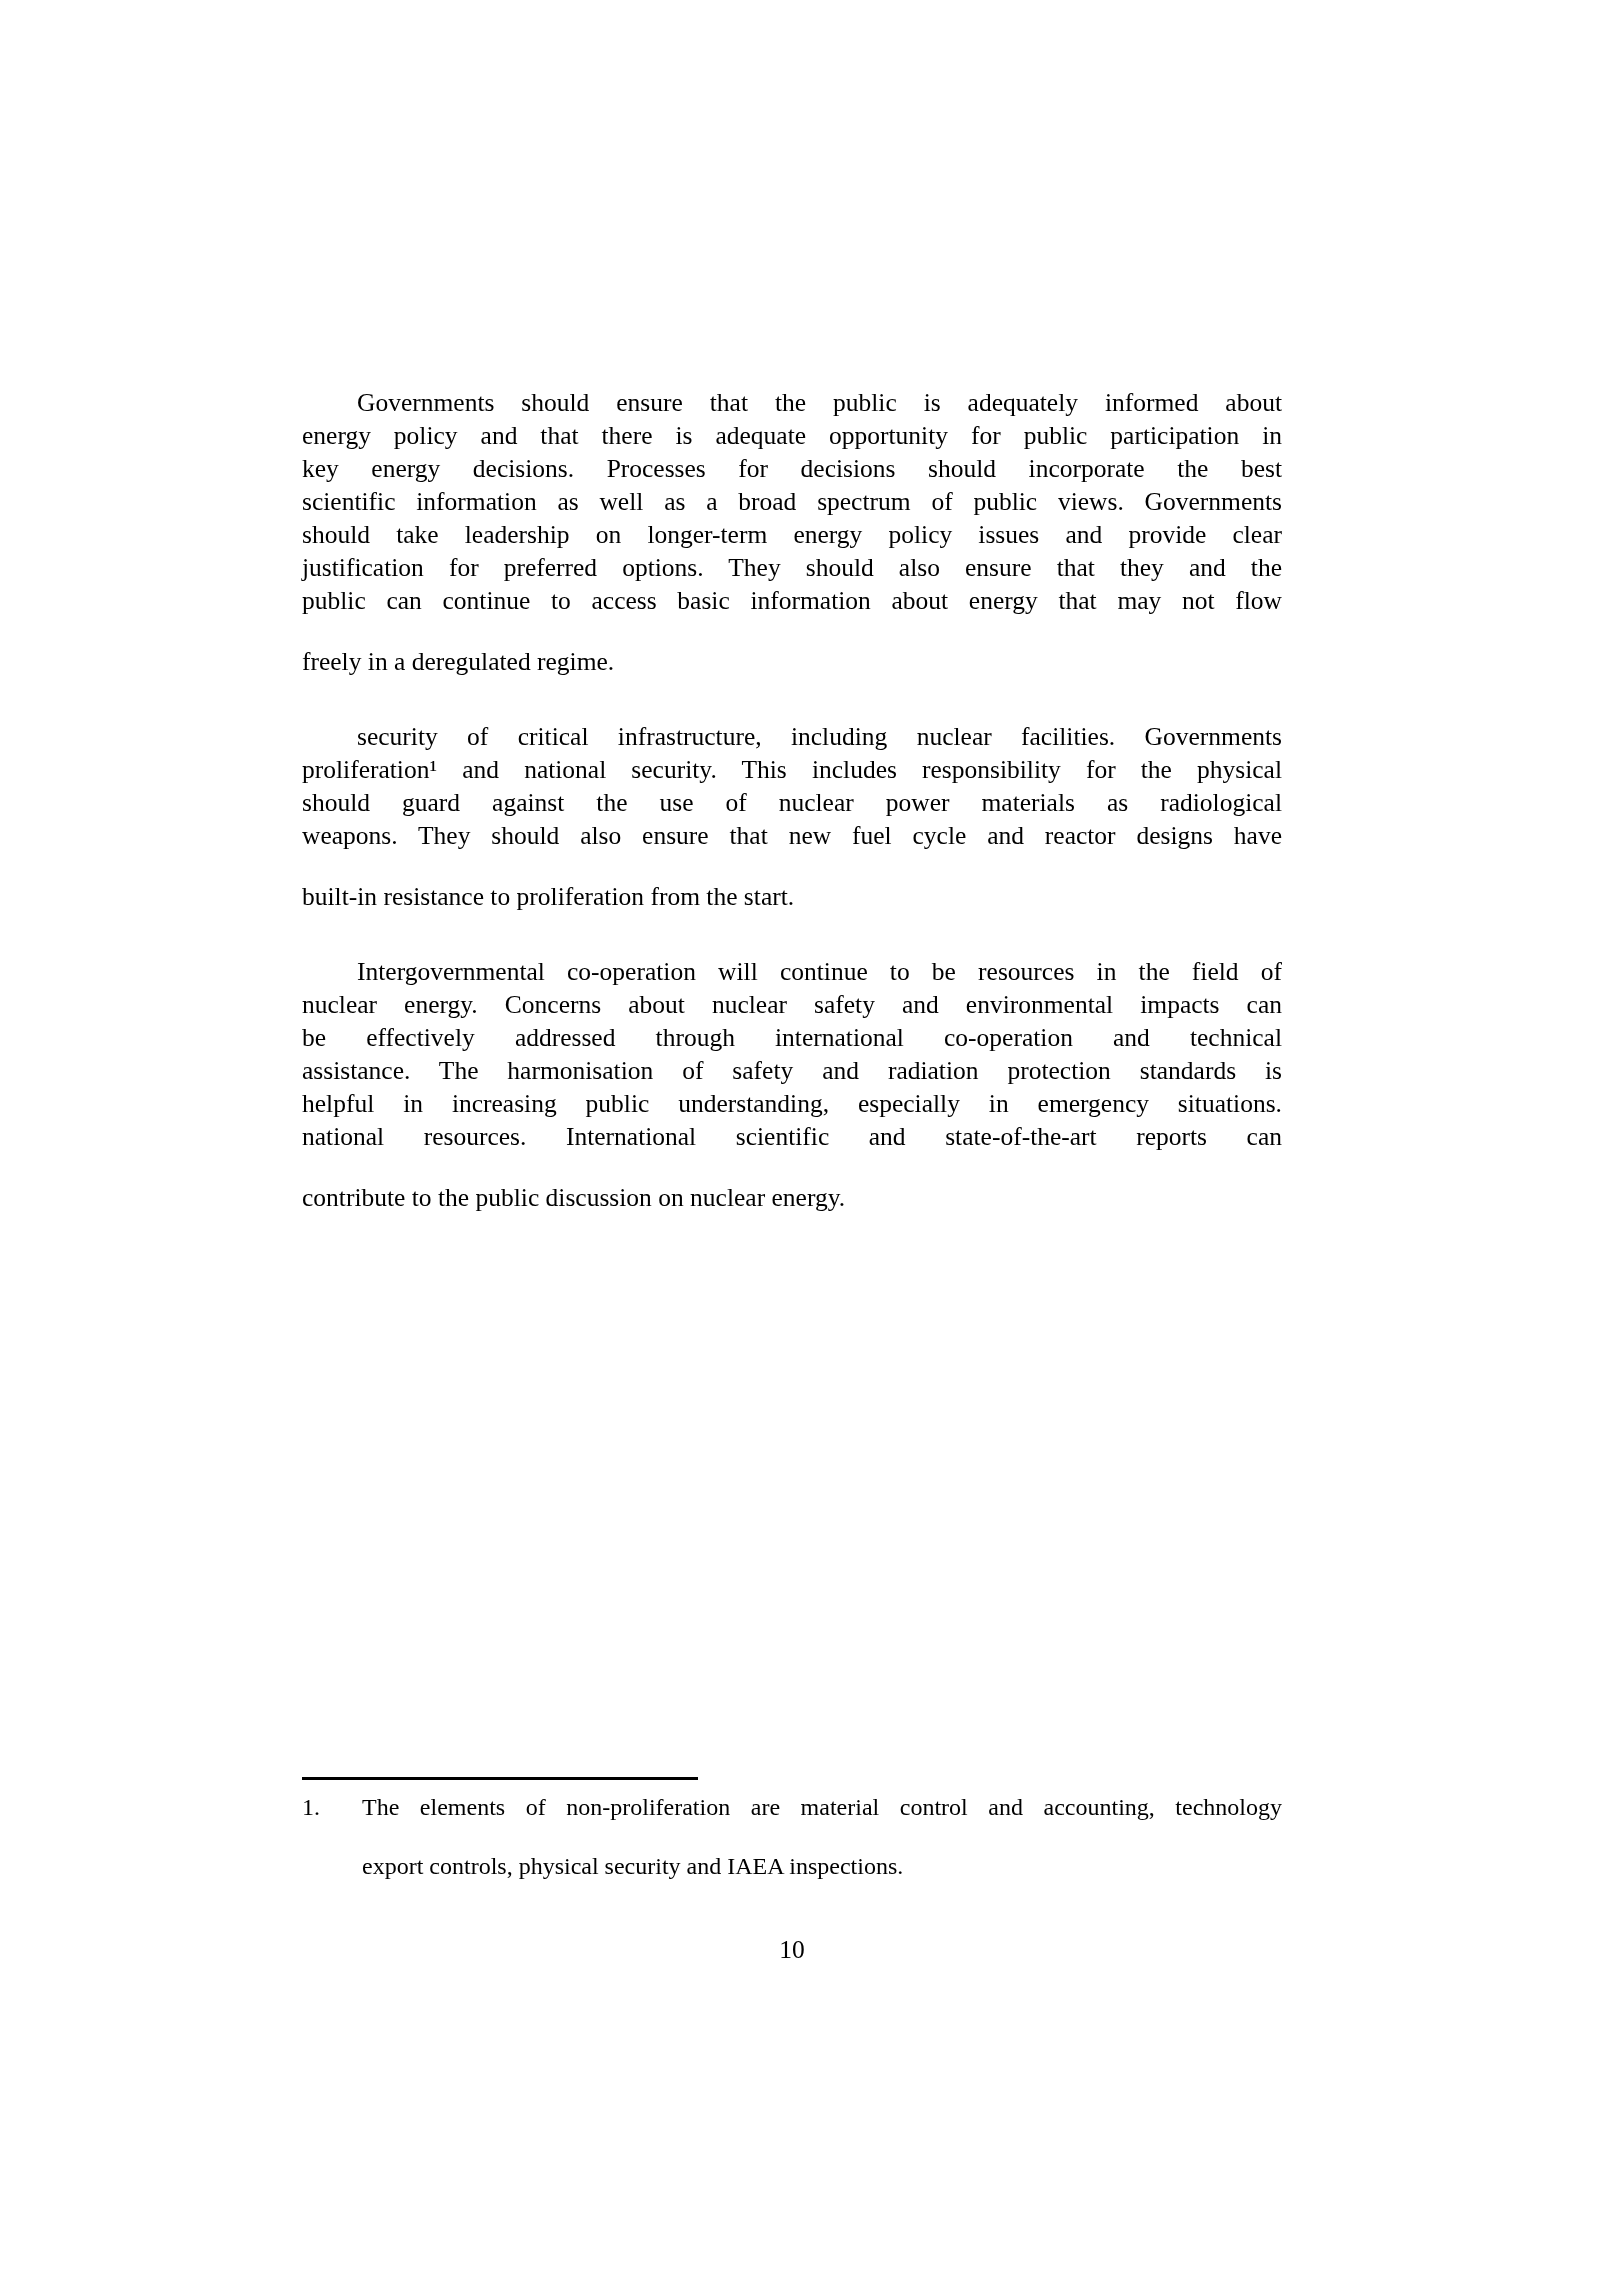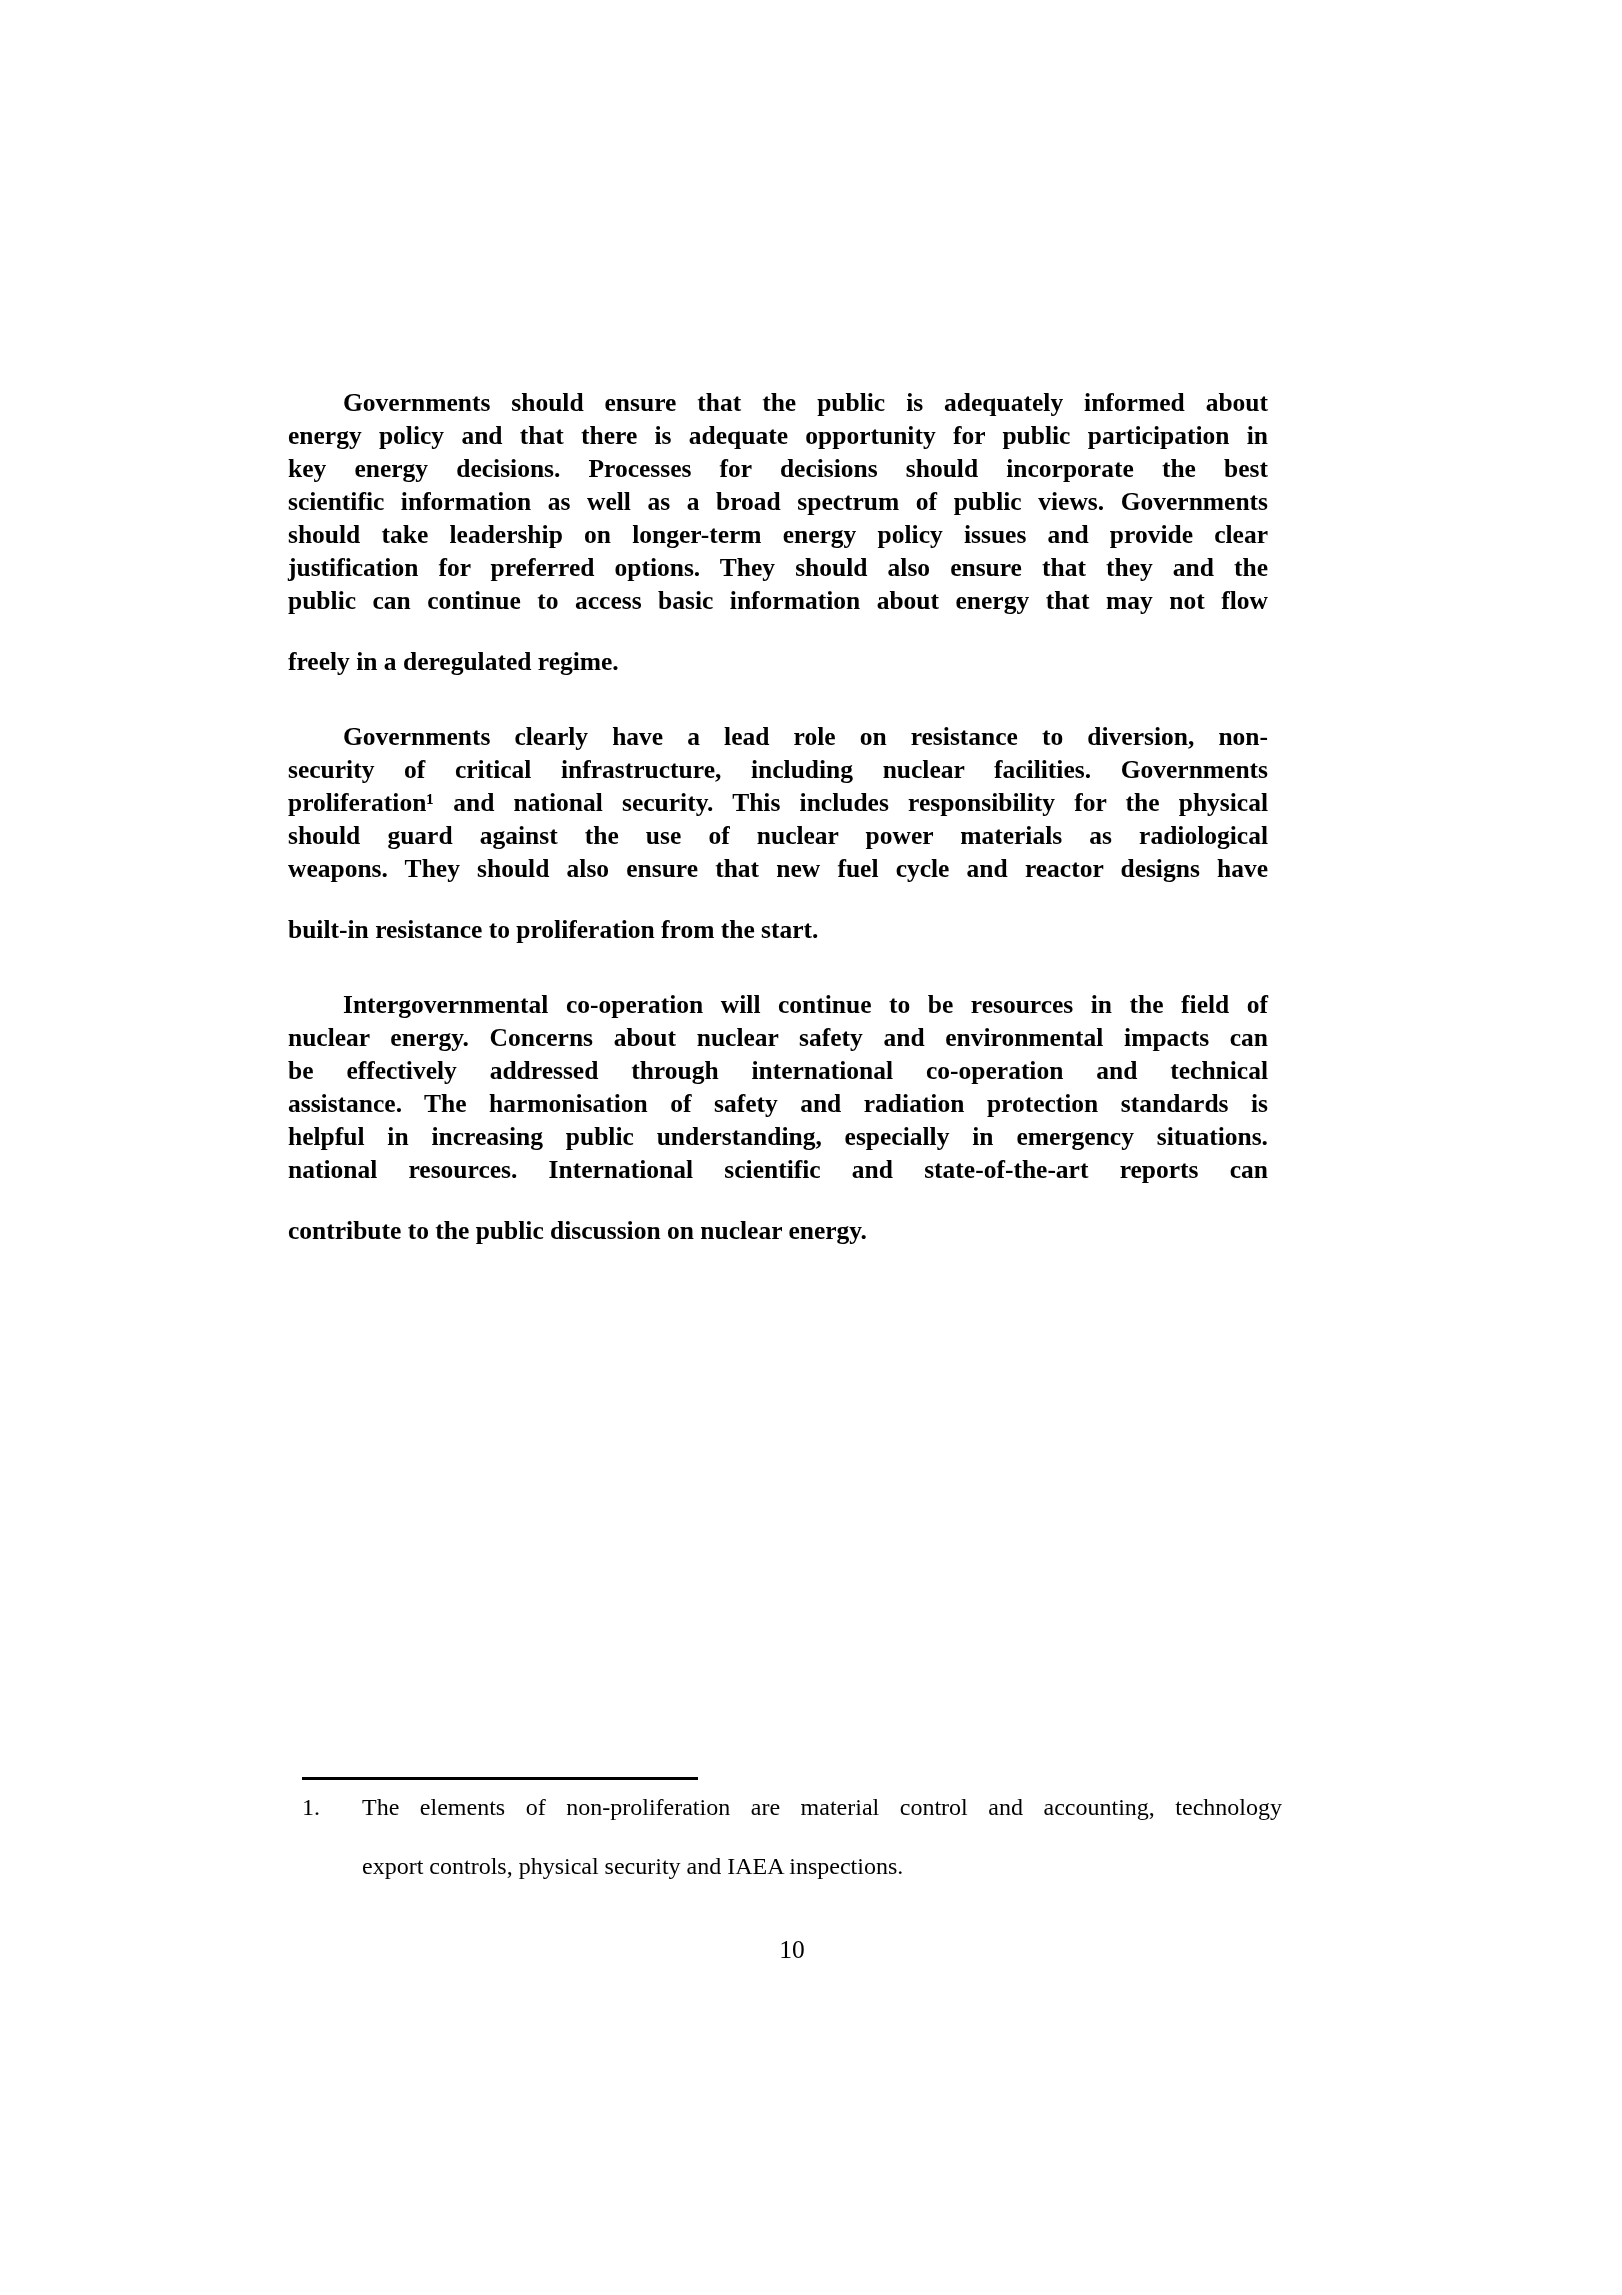--- a/index.html
+++ b/index.html
@@ -8,26 +8,25 @@
     position: relative;
     width: 1622px;
     height: 2295px;
     background: #ffffff;
     font-family: "Liberation Serif", "DejaVu Serif", serif;
     color: #000000;
     overflow: hidden;
   }
   .text-block {
     position: absolute;
-    left: 288px;
+    left: 302px;
     top: 386px;
     width: 980px;
     font-size: 25.5px;
     line-height: 33px;
-    font-weight: bold;
   }
   .paragraph { margin: 0; }
   .paragraph + .paragraph { margin-top: 42px; }
   .line {
     text-align: justify;
     text-align-last: justify;
     white-space: normal;
   }
   .line.last { text-align-last: left; margin-top: 28px; }
   .paragraph .line:first-child { padding-left: 55px; }
@@ -73,21 +72,20 @@
         <div class="line">Governments should ensure that the public is adequately informed about</div>
         <div class="line">energy policy and that there is adequate opportunity for public participation in</div>
         <div class="line">key energy decisions. Processes for decisions should incorporate the best</div>
         <div class="line">scientific information as well as a broad spectrum of public views. Governments</div>
         <div class="line">should take leadership on longer-term energy policy issues and provide clear</div>
         <div class="line">justification for preferred options. They should also ensure that they and the</div>
         <div class="line">public can continue to access basic information about energy that may not flow</div>
         <div class="line last">freely in a deregulated regime.</div>
       </div>
     <div class="paragraph">
-        <div class="line">Governments clearly have a lead role on resistance to diversion, non-</div>
         <div class="line">security of critical infrastructure, including nuclear facilities. Governments</div>
         <div class="line">proliferation¹ and national security. This includes responsibility for the physical</div>
         <div class="line">should guard against the use of nuclear power materials as radiological</div>
         <div class="line">weapons. They should also ensure that new fuel cycle and reactor designs have</div>
         <div class="line last">built-in resistance to proliferation from the start.</div>
       </div>
     <div class="paragraph">
         <div class="line">Intergovernmental co-operation will continue to be resources in the field of</div>
         <div class="line">nuclear energy. Concerns about nuclear safety and environmental impacts can</div>
         <div class="line">be effectively addressed through international co-operation and technical</div>

